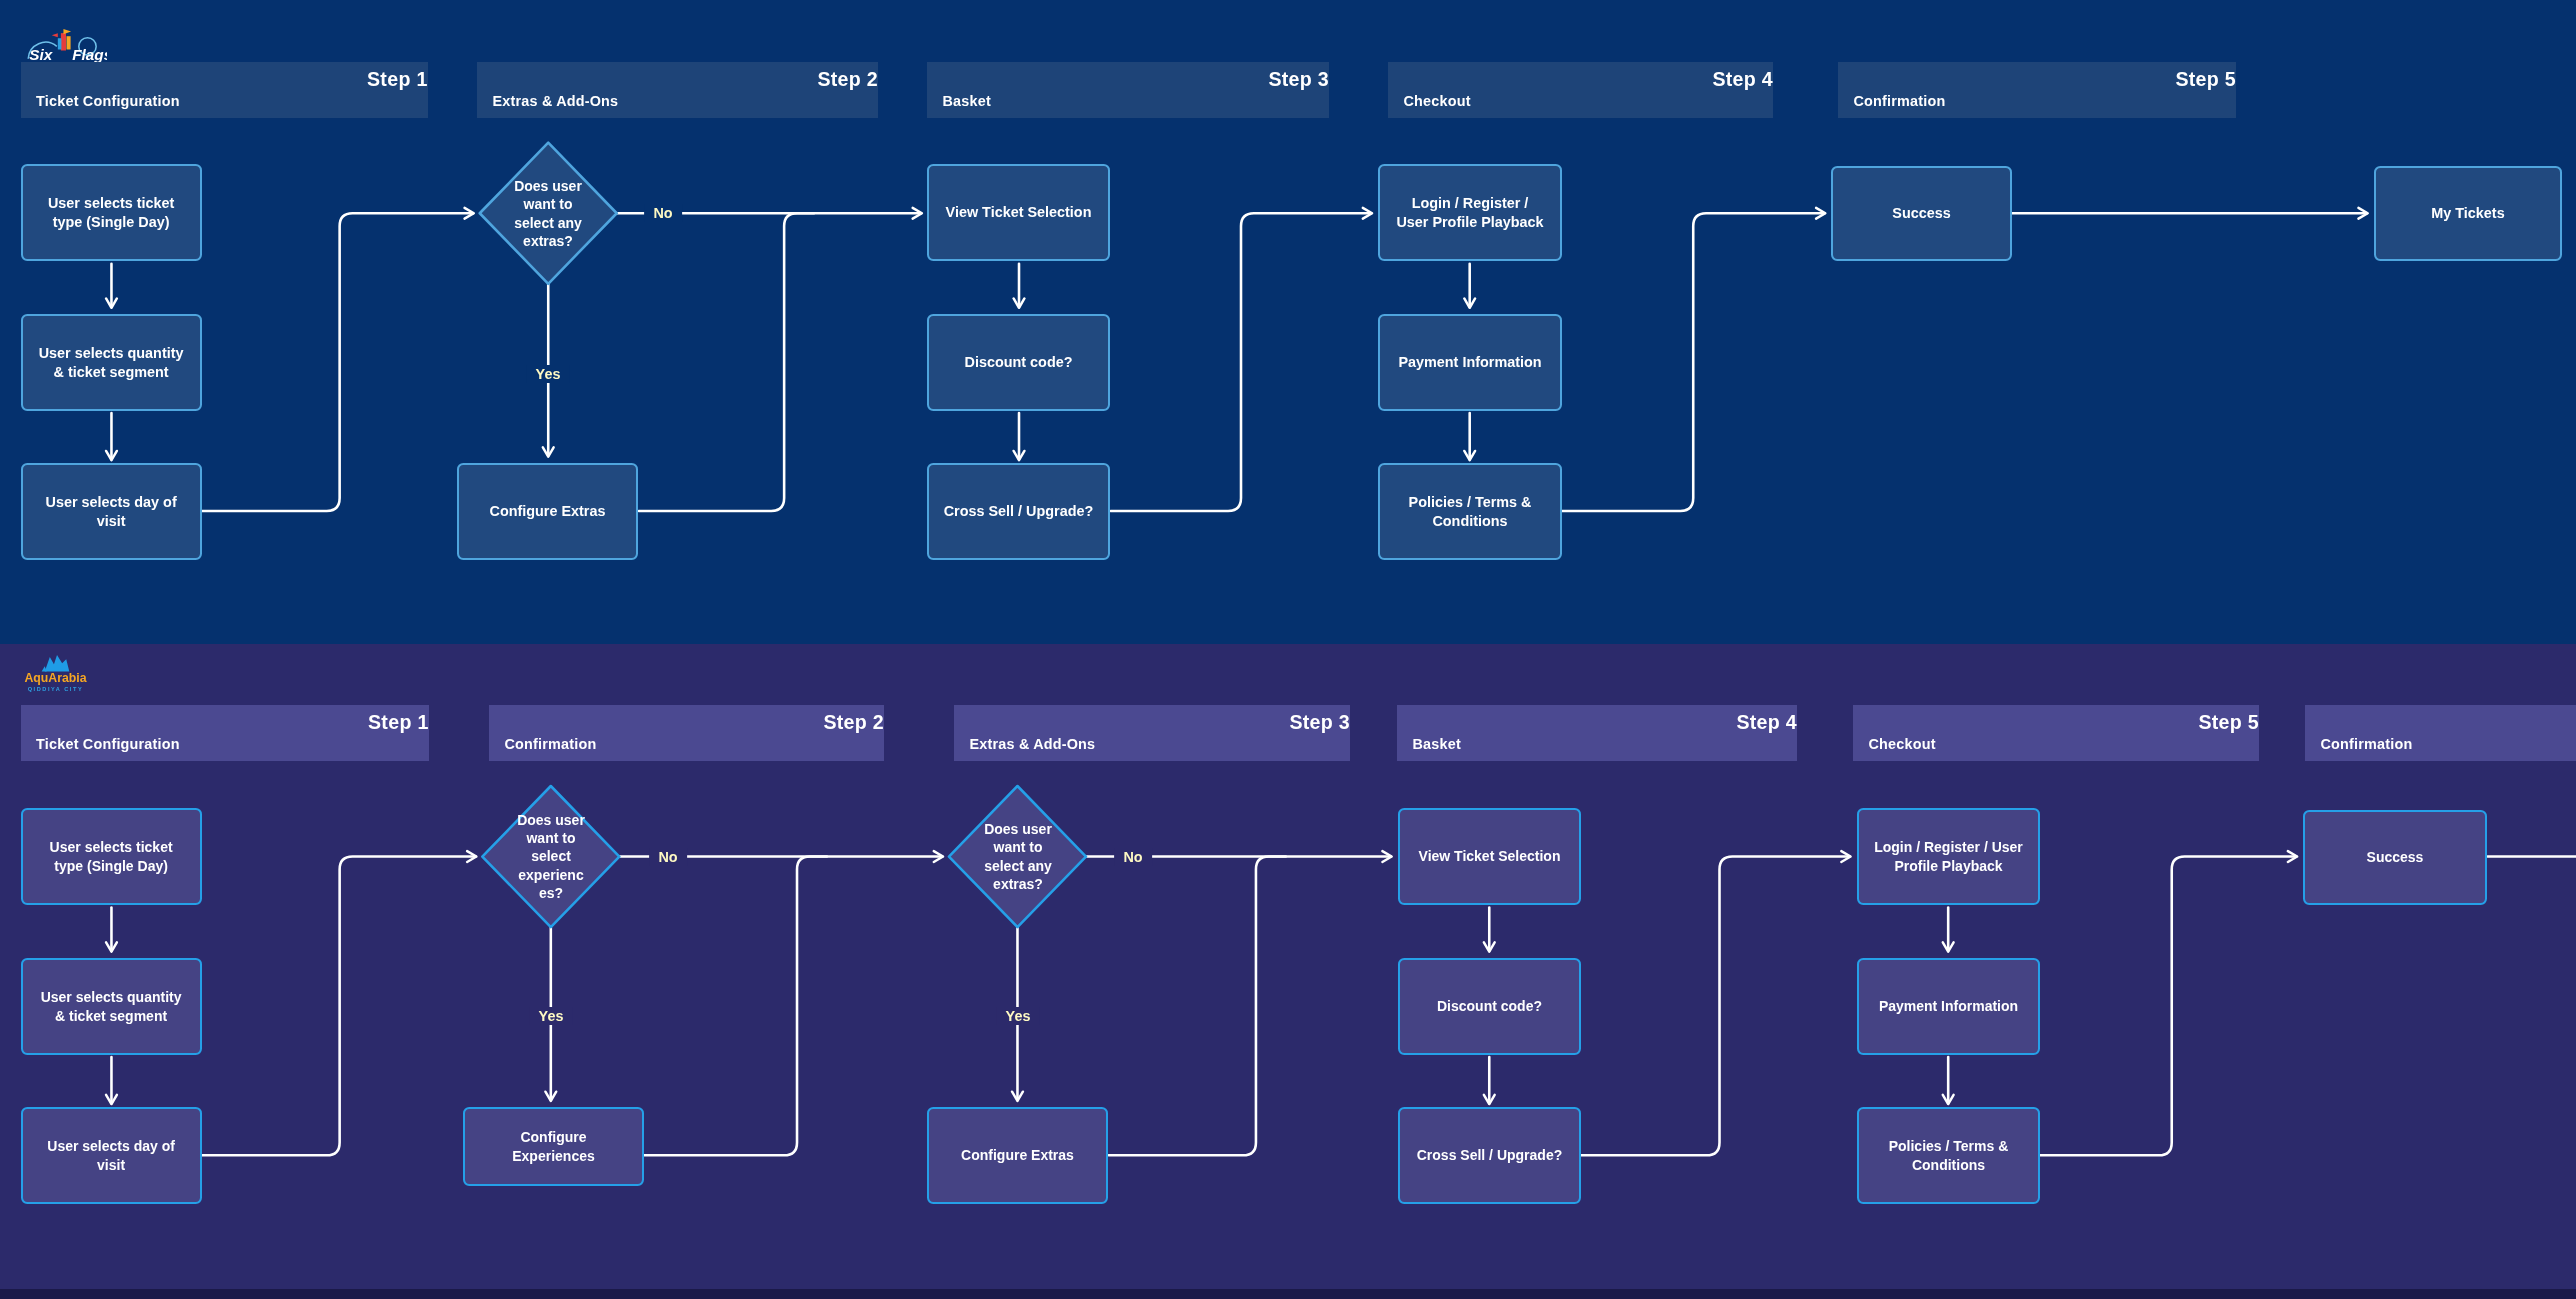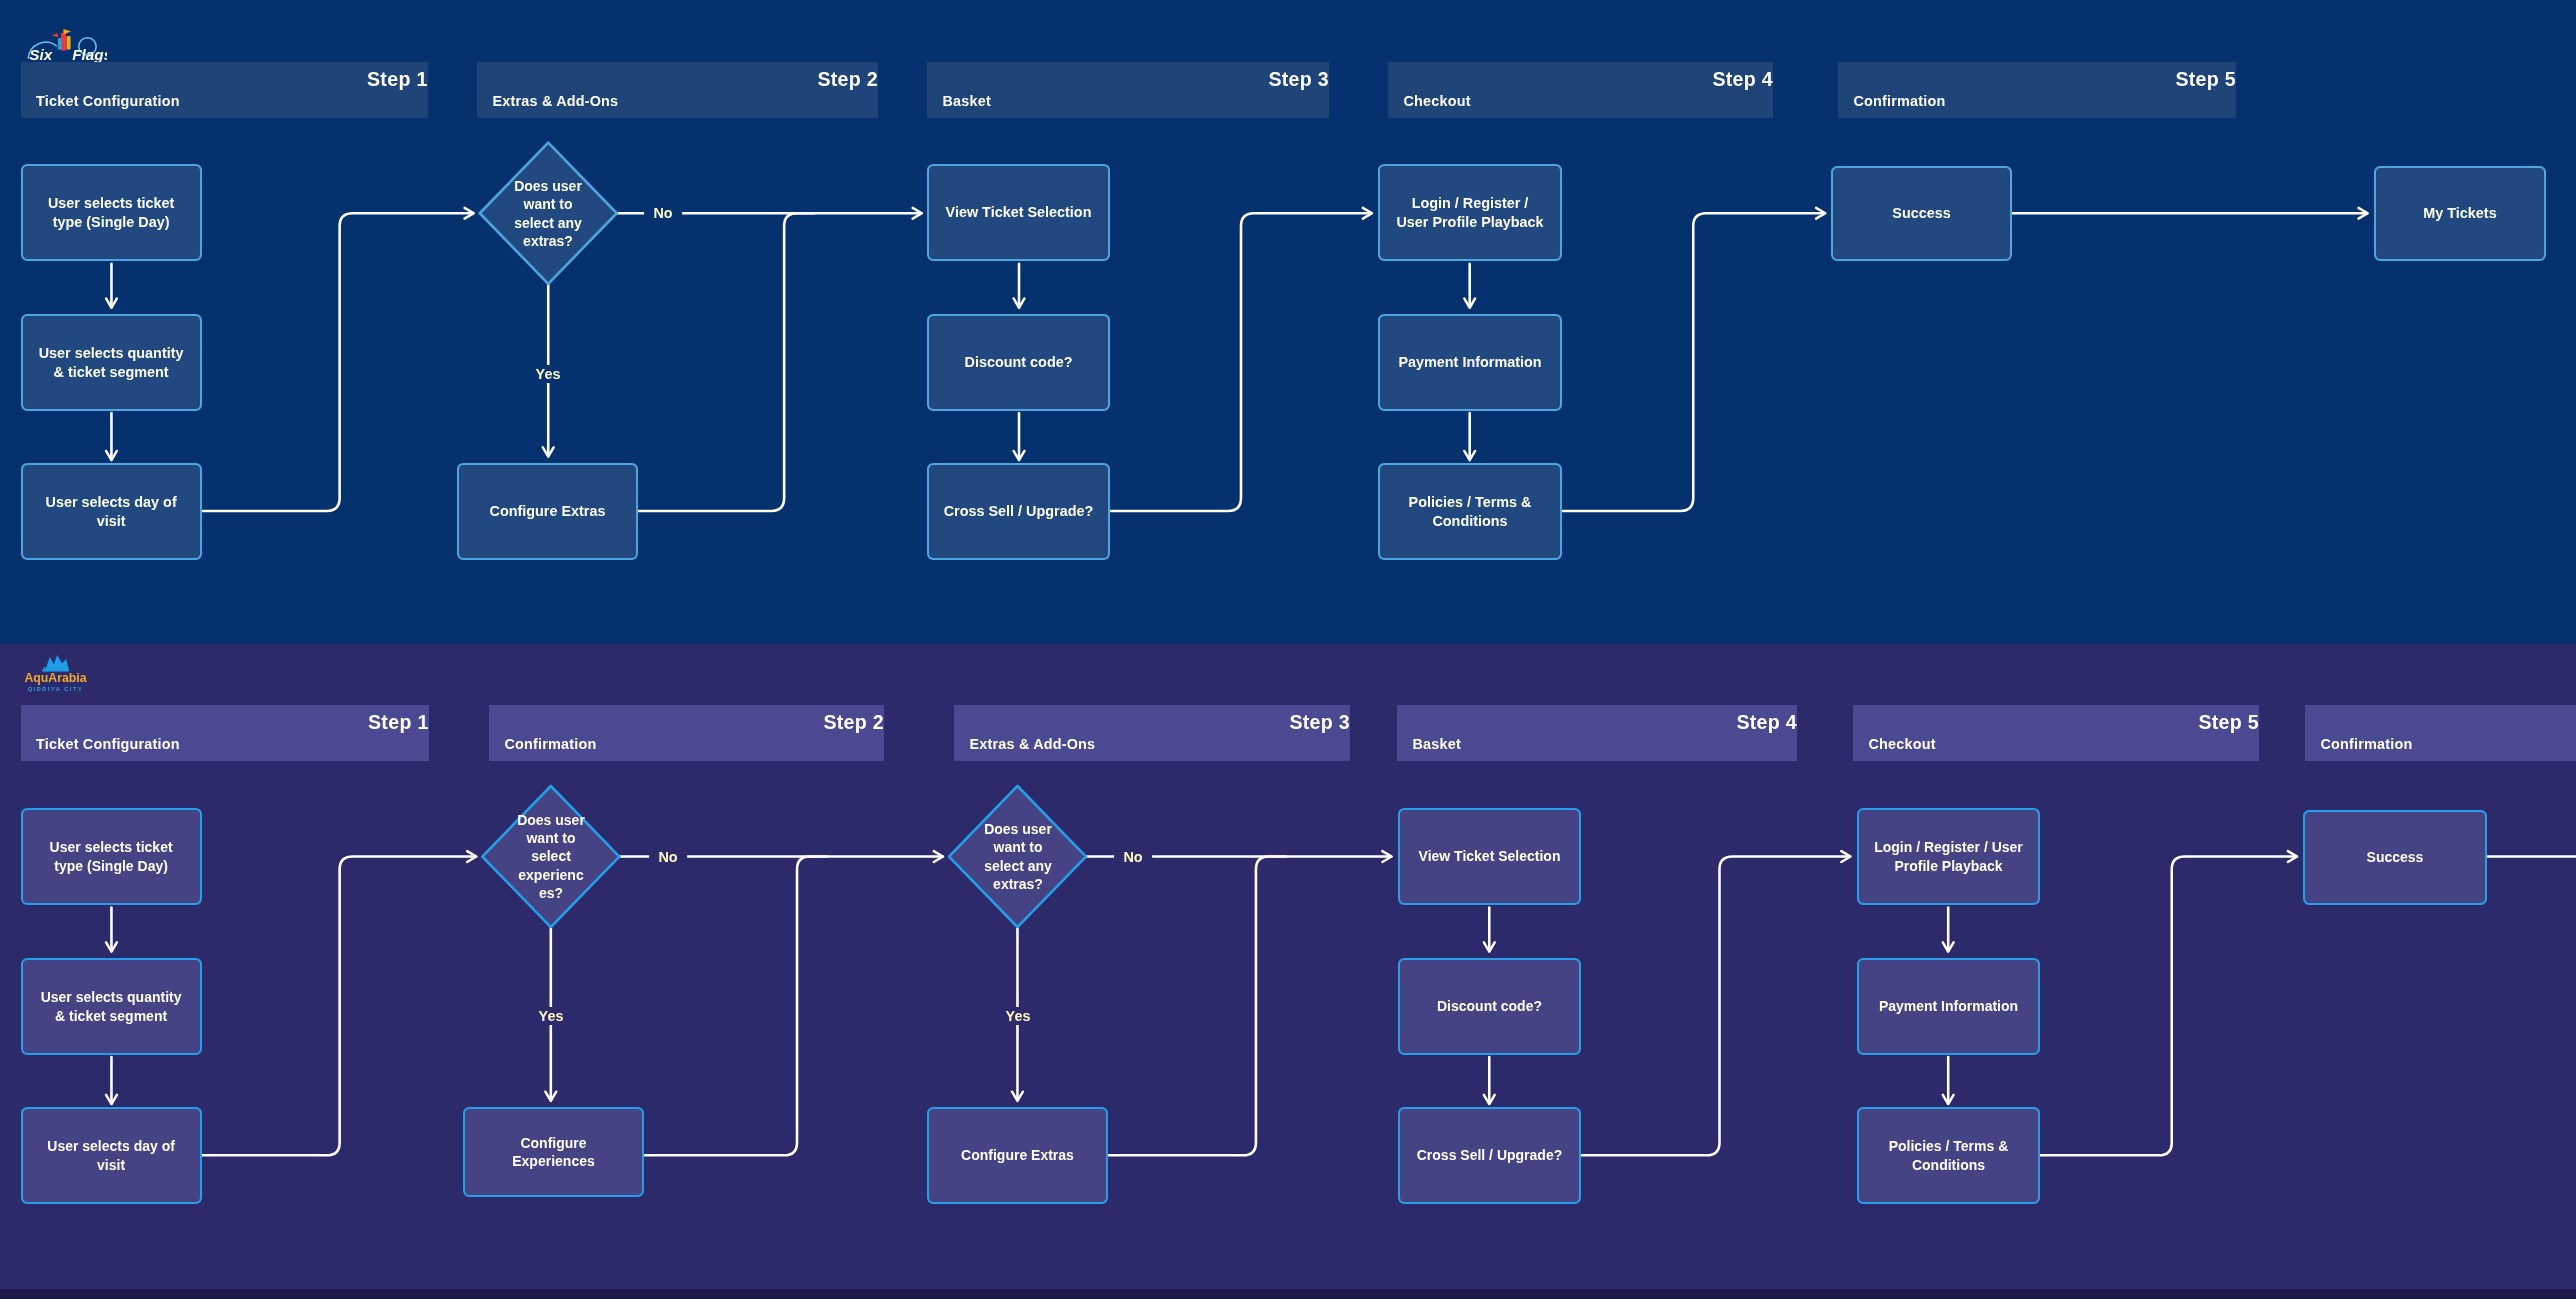--- a/index.html
+++ b/index.html
@@ -157,21 +157,21 @@
   </div>
 <div class="node sf-n" style="left:1378px;top:314px;width:184px;height:97px;">
   <span>Payment Information</span>
   </div>
 <div class="node sf-n" style="left:1378px;top:463px;width:184px;height:97px;">
   <span>Policies / Terms &amp; Conditions</span>
   </div>
 <div class="node sf-n" style="left:1831px;top:166px;width:181px;height:95px;">
   <span>Success</span>
   </div>
-<div class="node sf-n" style="left:2374px;top:166px;width:172px;height:95px;">
+<div class="node sf-n" style="left:2374px;top:166px;width:188px;height:95px;">
   <span>My Tickets</span>
   </div>
 
 <div class="mask-label mask-sf" style="left:663px;top:213px;">No</div>
 <div class="mask-label mask-sf" style="left:548px;top:374px;">Yes</div>
 
 <div class="logo" style="left:23px;top:653px;">
   <svg width="67" height="41" viewBox="0 0 130 80">
     <g>
       <path d="M42,36 L52,8 L60,22 L66,4 L76,20 L84,12 L90,36 Z" fill="#1f9ce6"></path>
@@ -214,21 +214,21 @@
   <span>User selects quantity &amp; ticket segment</span>
   </div>
 <div class="node aq-n" style="left:20.6px;top:1107px;width:181px;height:97px;">
   <span>User selects day of visit</span>
   </div>
 <div class="diamond-text" style="left:489px;top:800px;width:124px;height:113px;">Does user
 want to
 select
 experienc
 es?</div>
-<div class="node aq-n" style="left:463px;top:1107px;width:181px;height:90px;">
+<div class="node aq-n" style="left:463px;top:1107px;width:181px;height:79px;">
   <span>Configure Experiences</span>
   </div>
 <div class="diamond-text" style="left:956px;top:800px;width:124px;height:113px;">Does user
 want to
 select any
 extras?</div>
 <div class="node aq-n" style="left:927px;top:1107px;width:181px;height:97px;">
   <span>Configure Extras</span>
   </div>
 <div class="node aq-n" style="left:1398px;top:808px;width:183px;height:97px;">

